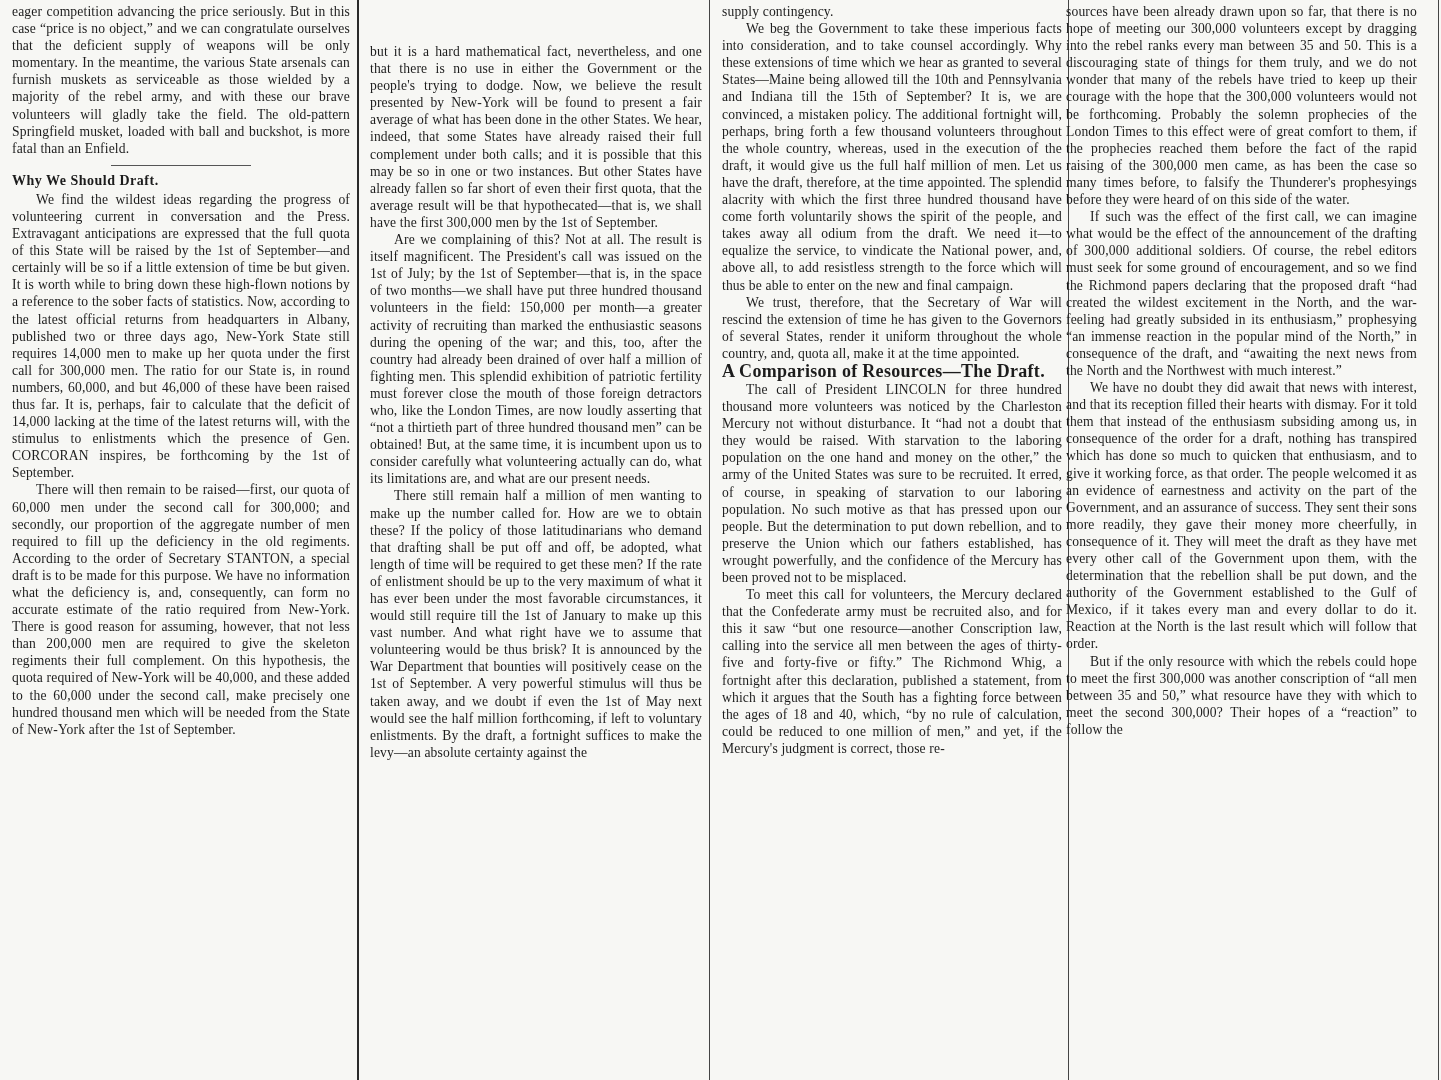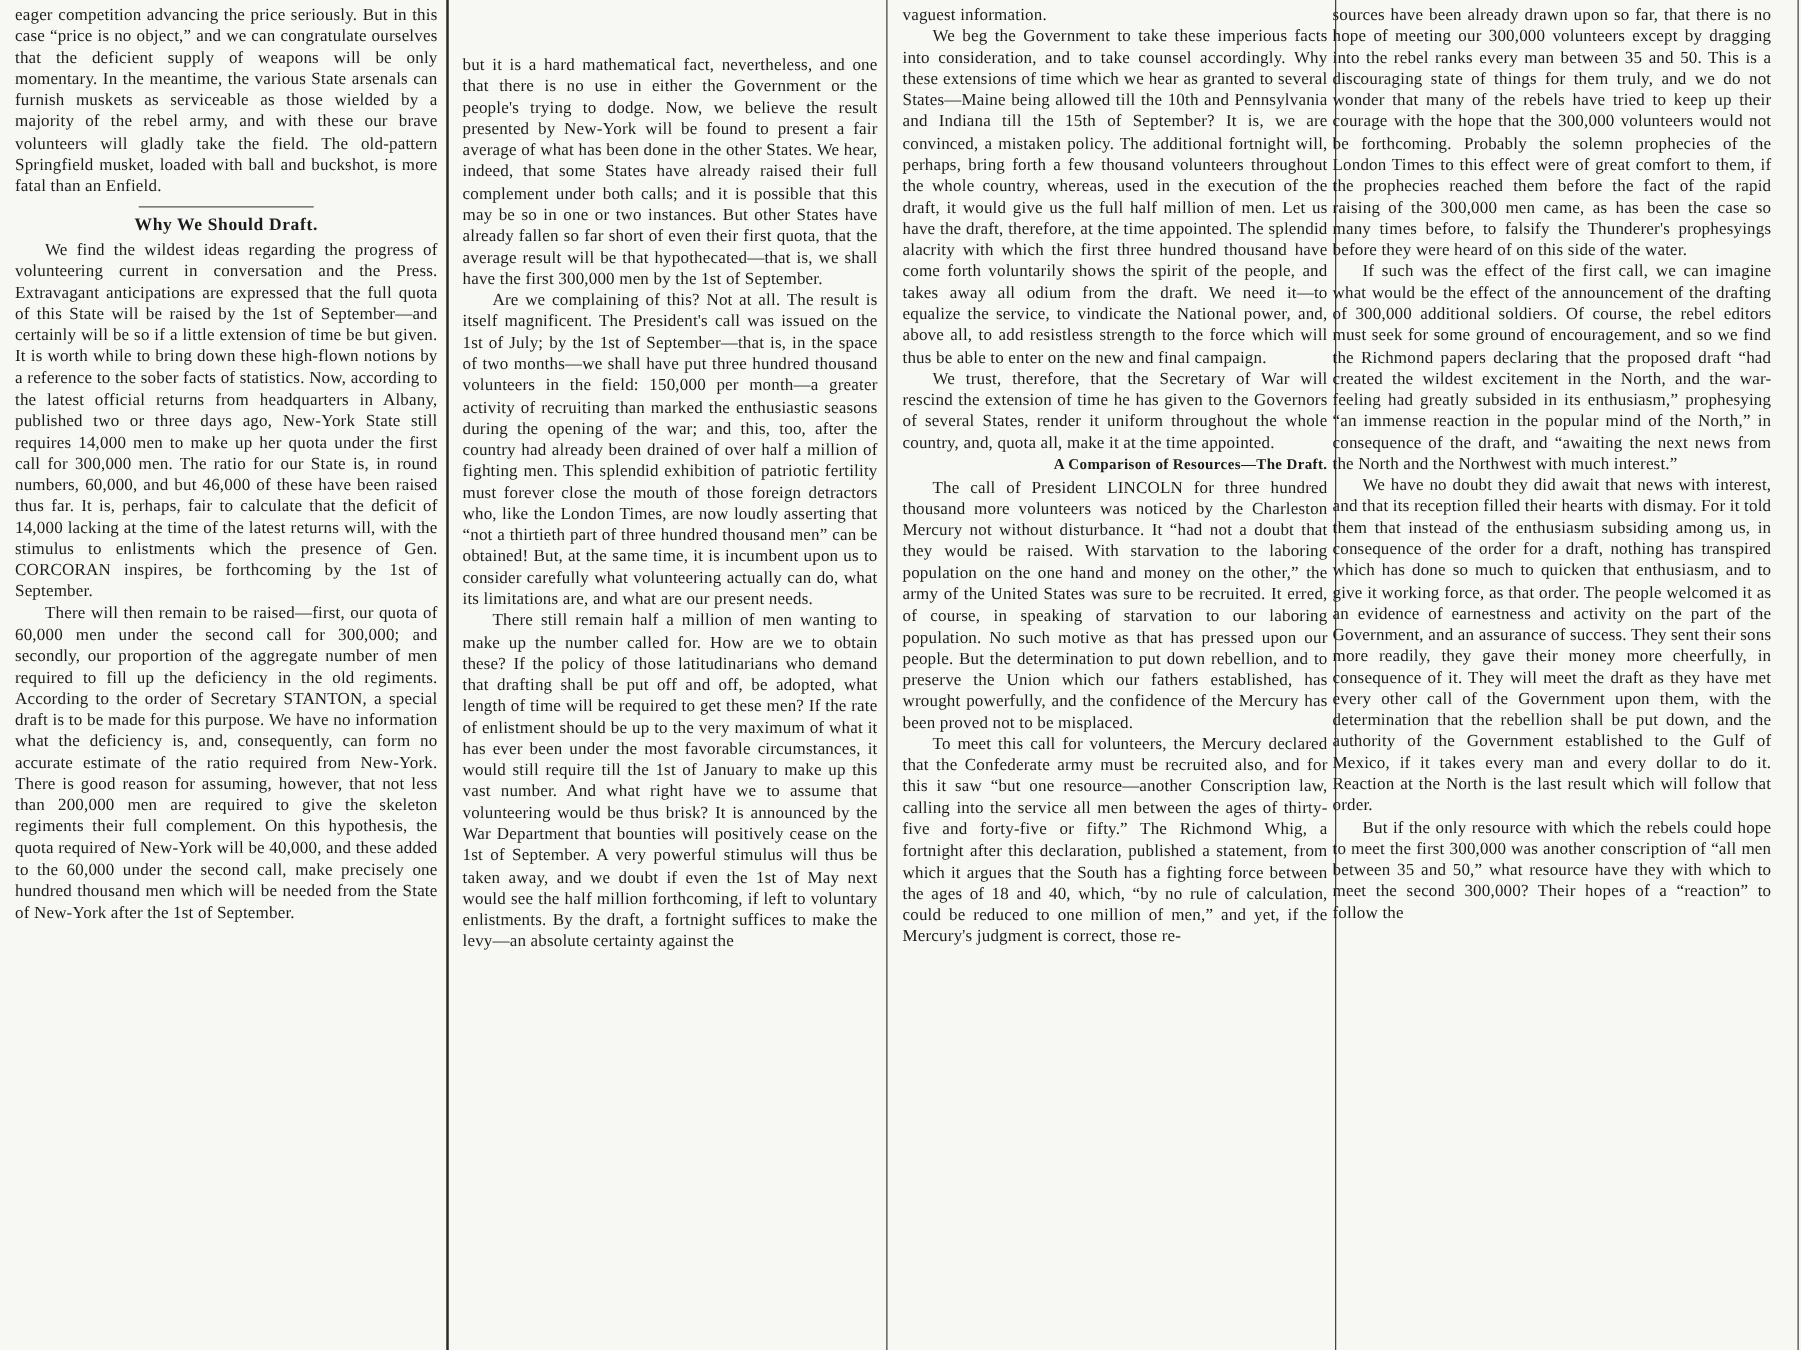--- a/index.html
+++ b/index.html
@@ -20,45 +20,45 @@
   .col1 { left: 0; width: 358px; }
   .col2 { left: 358px; width: 352px; margin-top: 40px; }
   .col3 { left: 710px; width: 360px; }
   .col4 { left: 1054px; width: 371px; }
   .rule { position: absolute; top: 0; height: 1080px; width: 2px; background: #2a2a2a; }
   .rule.thin { width: 1px; background: #444; }
   .col p { margin: 0; }
   .col p.ind { text-indent: 24px; }
   .divider { height: 1px; width: 140px; margin: 8px auto 6px auto; background: #555; }
   h2 {
-    margin: 0 0 1px 0; font-size: 14px; font-weight: bold; text-align: center;
+    margin: 0 0 1px 0; font-size: 14px; font-weight: bold; text-align: left;
     letter-spacing: 0.5px; line-height: 18px;
   }
-  h2.left { text-align: right; font-size: 12px; letter-spacing: 0.3px; }
+  h2.left { text-align: left; font-size: 18px; letter-spacing: 0.3px; }
 </style>
 </head>
 <body>
 
 <div class="page">
   <div class="col col1">
       <p>eager competition advancing the price seriously. But in this case “price is no object,” and we can congratulate ourselves that the deficient supply of weapons will be only momentary. In the meantime, the various State arsenals can furnish muskets as serviceable as those wielded by a majority of the rebel army, and with these our brave volunteers will gladly take the field. The old-pattern Springfield musket, loaded with ball and buckshot, is more fatal than an Enfield.</p>
       <div class="divider"></div>
       <h2>Why We Should Draft.</h2>
       <p class="ind">We find the wildest ideas regarding the progress of volunteering current in conversation and the Press. Extravagant anticipations are expressed that the full quota of this State will be raised by the 1st of September—and certainly will be so if a little extension of time be but given. It is worth while to bring down these high-flown notions by a reference to the sober facts of statistics. Now, according to the latest official returns from headquarters in Albany, published two or three days ago, New-York State still requires 14,000 men to make up her quota under the first call for 300,000 men. The ratio for our State is, in round numbers, 60,000, and but 46,000 of these have been raised thus far. It is, perhaps, fair to calculate that the deficit of 14,000 lacking at the time of the latest returns will, with the stimulus to enlistments which the presence of Gen. CORCORAN inspires, be forthcoming by the 1st of September.</p>
       <p class="ind">There will then remain to be raised—first, our quota of 60,000 men under the second call for 300,000; and secondly, our proportion of the aggregate number of men required to fill up the deficiency in the old regiments. According to the order of Secretary STANTON, a special draft is to be made for this purpose. We have no information what the deficiency is, and, consequently, can form no accurate estimate of the ratio required from New-York. There is good reason for assuming, however, that not less than 200,000 men are required to give the skeleton regiments their full complement. On this hypothesis, the quota required of New-York will be 40,000, and these added to the 60,000 under the second call, make precisely one hundred thousand men which will be needed from the State of New-York after the 1st of September.</p>
     </div>
   <div class="rule" style="left:357px"></div>
   <div class="col col2">
       <p>but it is a hard mathematical fact, nevertheless, and one that there is no use in either the Government or the people's trying to dodge. Now, we believe the result presented by New-York will be found to present a fair average of what has been done in the other States. We hear, indeed, that some States have already raised their full complement under both calls; and it is possible that this may be so in one or two instances. But other States have already fallen so far short of even their first quota, that the average result will be that hypothecated—that is, we shall have the first 300,000 men by the 1st of September.</p>
       <p class="ind">Are we complaining of this? Not at all. The result is itself magnificent. The President's call was issued on the 1st of July; by the 1st of September—that is, in the space of two months—we shall have put three hundred thousand volunteers in the field: 150,000 per month—a greater activity of recruiting than marked the enthusiastic seasons during the opening of the war; and this, too, after the country had already been drained of over half a million of fighting men. This splendid exhibition of patriotic fertility must forever close the mouth of those foreign detractors who, like the London Times, are now loudly asserting that “not a thirtieth part of three hundred thousand men” can be obtained! But, at the same time, it is incumbent upon us to consider carefully what volunteering actually can do, what its limitations are, and what are our present needs.</p>
       <p class="ind">There still remain half a million of men wanting to make up the number called for. How are we to obtain these? If the policy of those latitudinarians who demand that drafting shall be put off and off, be adopted, what length of time will be required to get these men? If the rate of enlistment should be up to the very maximum of what it has ever been under the most favorable circumstances, it would still require till the 1st of January to make up this vast number. And what right have we to assume that volunteering would be thus brisk? It is announced by the War Department that bounties will positively cease on the 1st of September. A very powerful stimulus will thus be taken away, and we doubt if even the 1st of May next would see the half million forthcoming, if left to voluntary enlistments. By the draft, a fortnight suffices to make the levy—an absolute certainty against the</p>
     </div>
   <div class="rule thin" style="left:709px"></div>
   <div class="col col3">
-      <p>vaguest information.</p>
+      <p>supply contingency.</p>
       <p class="ind">We beg the Government to take these imperious facts into consideration, and to take counsel accordingly. Why these extensions of time which we hear as granted to several States—Maine being allowed till the 10th and Pennsylvania and Indiana till the 15th of September? It is, we are convinced, a mistaken policy. The additional fortnight will, perhaps, bring forth a few thousand volunteers throughout the whole country, whereas, used in the execution of the draft, it would give us the full half million of men. Let us have the draft, therefore, at the time appointed. The splendid alacrity with which the first three hundred thousand have come forth voluntarily shows the spirit of the people, and takes away all odium from the draft. We need it—to equalize the service, to vindicate the National power, and, above all, to add resistless strength to the force which will thus be able to enter on the new and final campaign.</p>
       <p class="ind">We trust, therefore, that the Secretary of War will rescind the extension of time he has given to the Governors of several States, render it uniform throughout the whole country, and, quota all, make it at the time appointed.</p>
       <h2 class="left">A Comparison of Resources—The Draft.</h2>
       <p class="ind">The call of President LINCOLN for three hundred thousand more volunteers was noticed by the Charleston Mercury not without disturbance. It “had not a doubt that they would be raised. With starvation to the laboring population on the one hand and money on the other,” the army of the United States was sure to be recruited. It erred, of course, in speaking of starvation to our laboring population. No such motive as that has pressed upon our people. But the determination to put down rebellion, and to preserve the Union which our fathers established, has wrought powerfully, and the confidence of the Mercury has been proved not to be misplaced.</p>
       <p class="ind">To meet this call for volunteers, the Mercury declared that the Confederate army must be recruited also, and for this it saw “but one resource—another Conscription law, calling into the service all men between the ages of thirty-five and forty-five or fifty.” The Richmond Whig, a fortnight after this declaration, published a statement, from which it argues that the South has a fighting force between the ages of 18 and 40, which, “by no rule of calculation, could be reduced to one million of men,” and yet, if the Mercury's judgment is correct, those re-</p>
     </div>
   <div class="rule thin" style="left:1068px"></div>
   <div class="col col4">
       <p>sources have been already drawn upon so far, that there is no hope of meeting our 300,000 volunteers except by dragging into the rebel ranks every man between 35 and 50. This is a discouraging state of things for them truly, and we do not wonder that many of the rebels have tried to keep up their courage with the hope that the 300,000 volunteers would not be forthcoming. Probably the solemn prophecies of the London Times to this effect were of great comfort to them, if the prophecies reached them before the fact of the rapid raising of the 300,000 men came, as has been the case so many times before, to falsify the Thunderer's prophesyings before they were heard of on this side of the water.</p>
       <p class="ind">If such was the effect of the first call, we can imagine what would be the effect of the announcement of the drafting of 300,000 additional soldiers. Of course, the rebel editors must seek for some ground of encouragement, and so we find the Richmond papers declaring that the proposed draft “had created the wildest excitement in the North, and the war-feeling had greatly subsided in its enthusiasm,” prophesying “an immense reaction in the popular mind of the North,” in consequence of the draft, and “awaiting the next news from the North and the Northwest with much interest.”</p>

